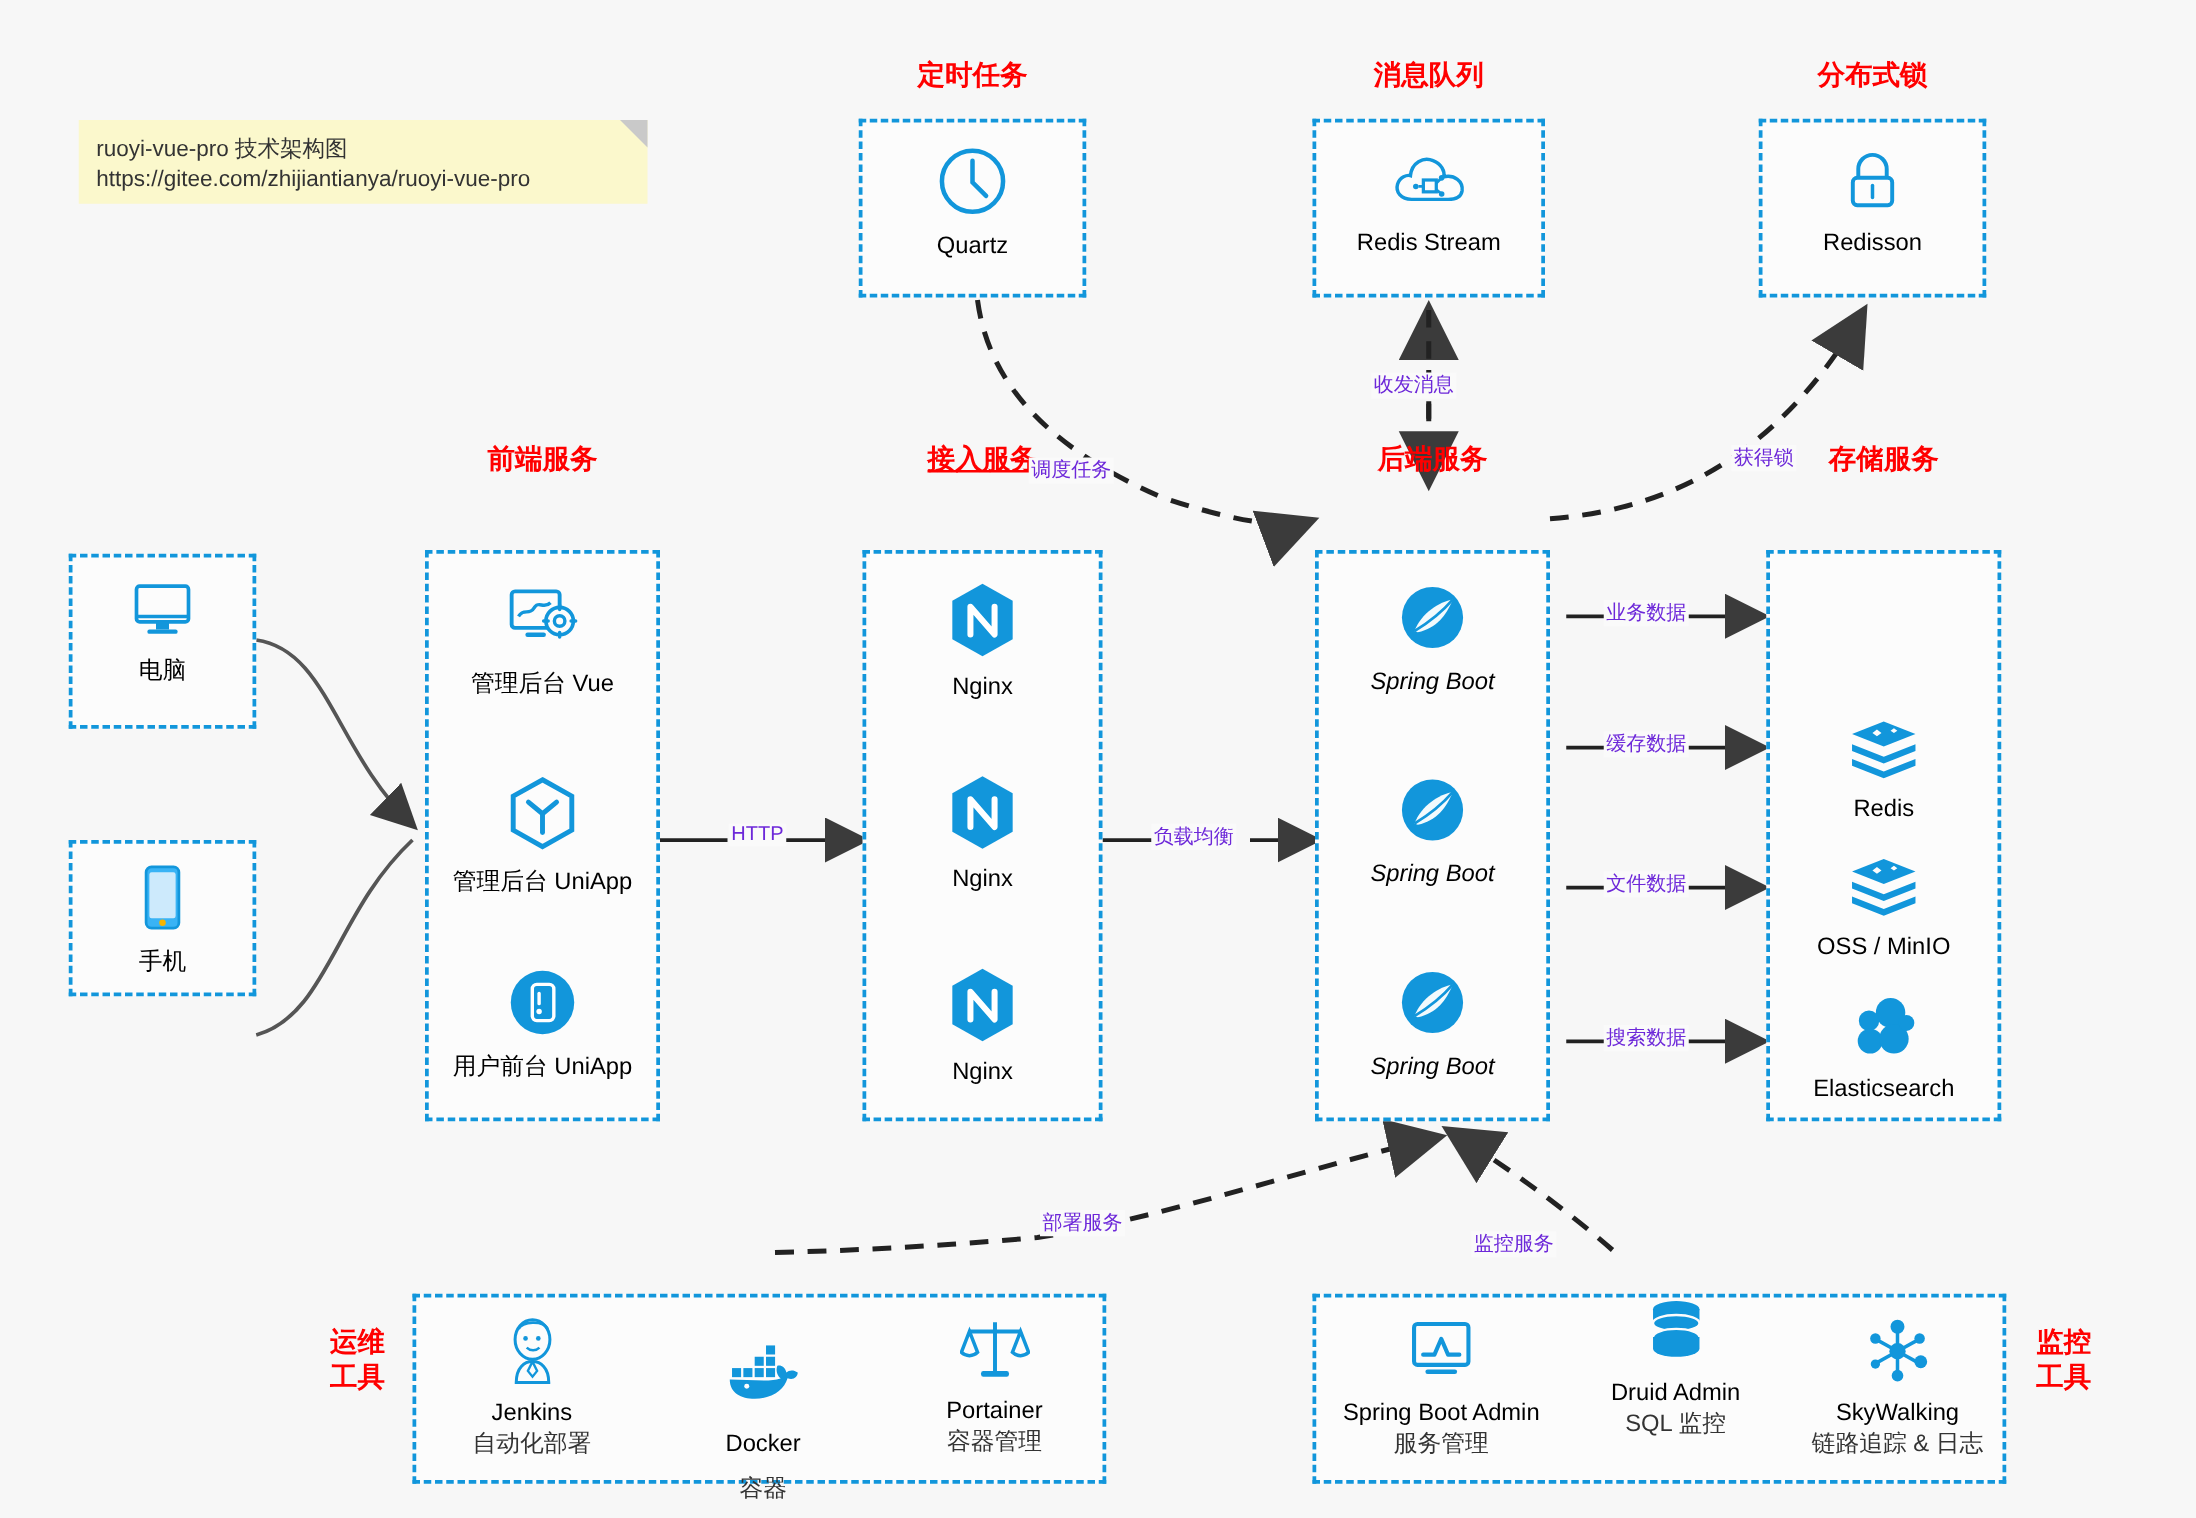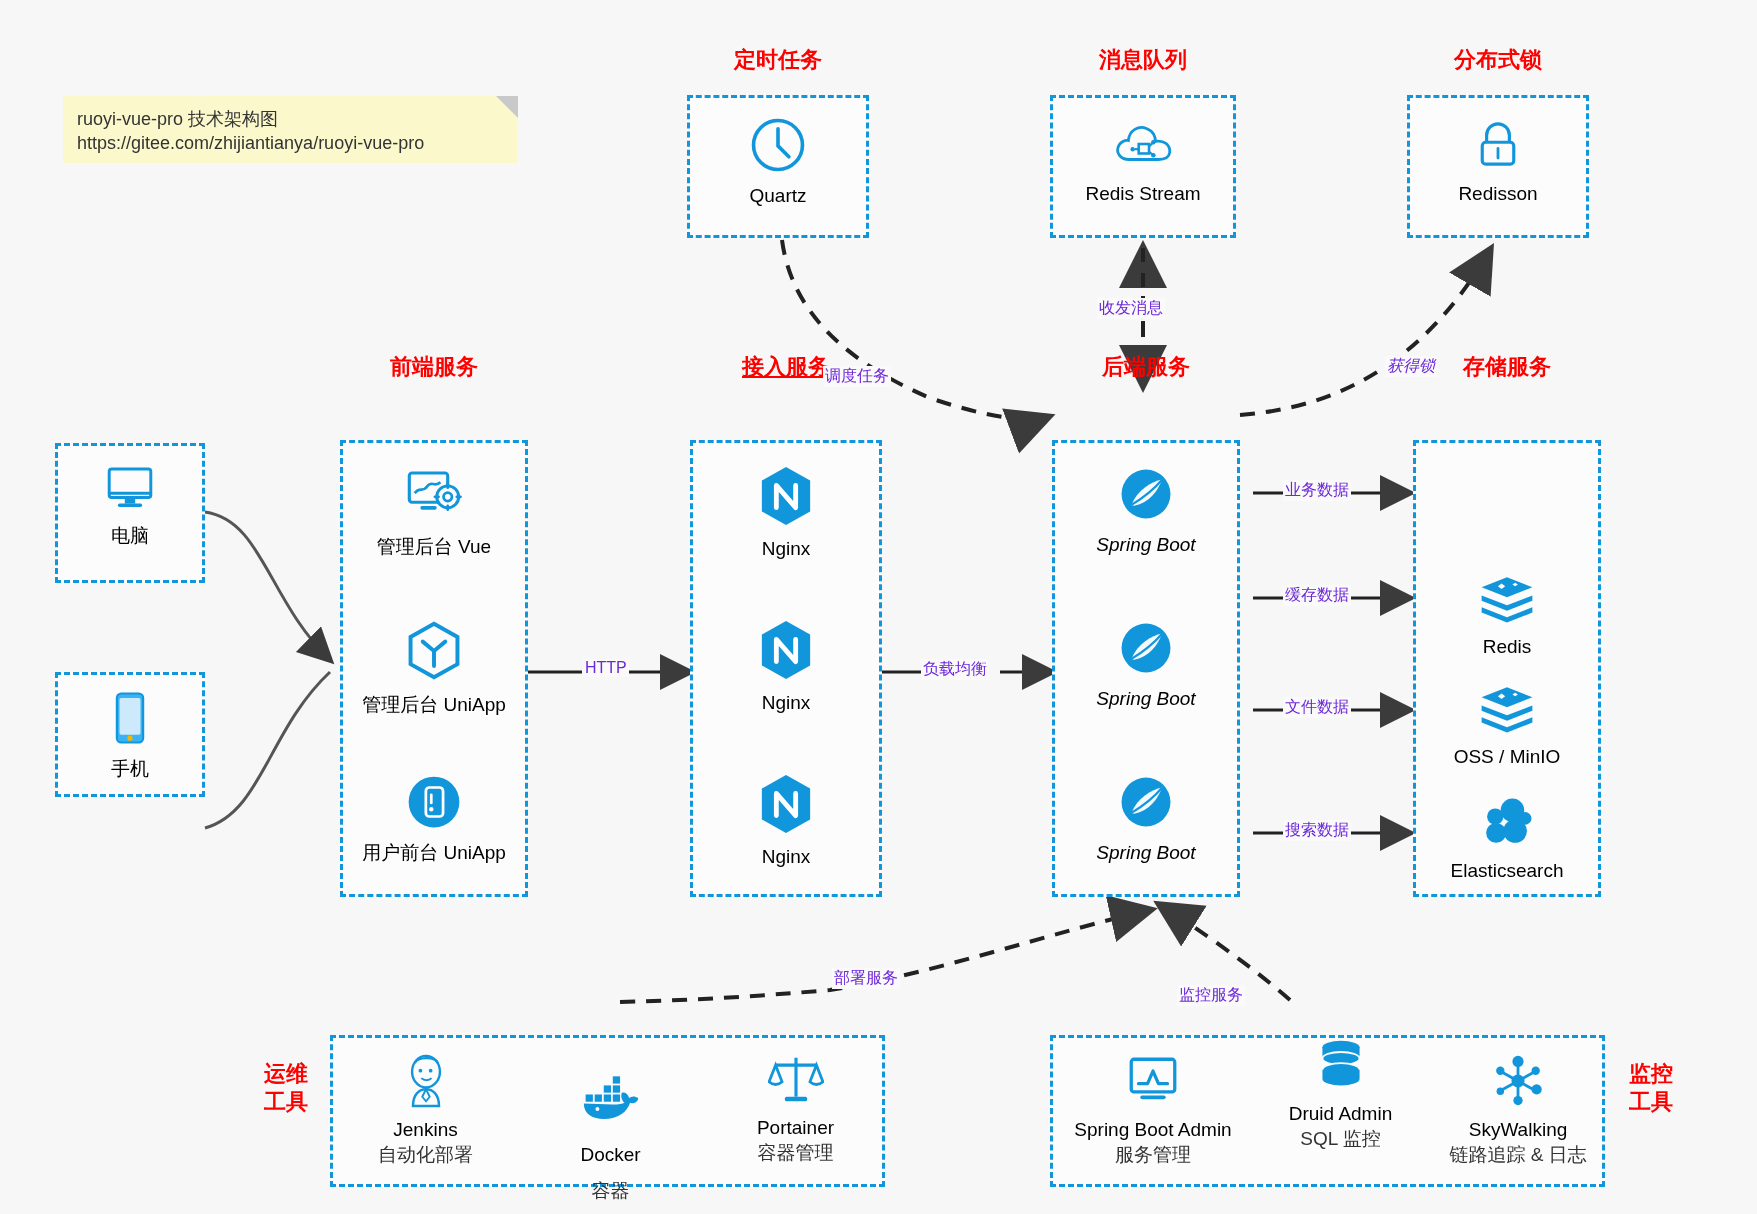--- a/index.html
+++ b/index.html
@@ -430,21 +430,21 @@
       <span class="lbl2">链路追踪 &amp; 日志</span>
     </div>
   </div>
   <div class="grp-title side" style="left:1617px;top:1060px;width:68px;">
     <div>监控</div>
     <div>工具</div>
   </div>
 
   <div class="elabel" style="left:823px;top:366px;">调度任务</div>
   <div class="elabel" style="left:1097px;top:298px;">收发消息</div>
-  <div class="elabel" style="left:1385px;top:356px;font-style:italic;">获得锁</div>
+  <div class="elabel" style="left:1385px;top:356px;">获得锁</div>
   <div class="elabel" style="left:583px;top:659px;">HTTP</div>
   <div class="elabel" style="left:921px;top:659px;">负载均衡</div>
   <div class="elabel" style="left:1283px;top:480px;">业务数据</div>
   <div class="elabel" style="left:1283px;top:585px;">缓存数据</div>
   <div class="elabel" style="left:1283px;top:697px;">文件数据</div>
   <div class="elabel" style="left:1283px;top:820px;">搜索数据</div>
   <div class="elabel" style="left:832px;top:968px;">部署服务</div>
   <div class="elabel" style="left:1177px;top:985px;">监控服务</div>
 
 </div>

